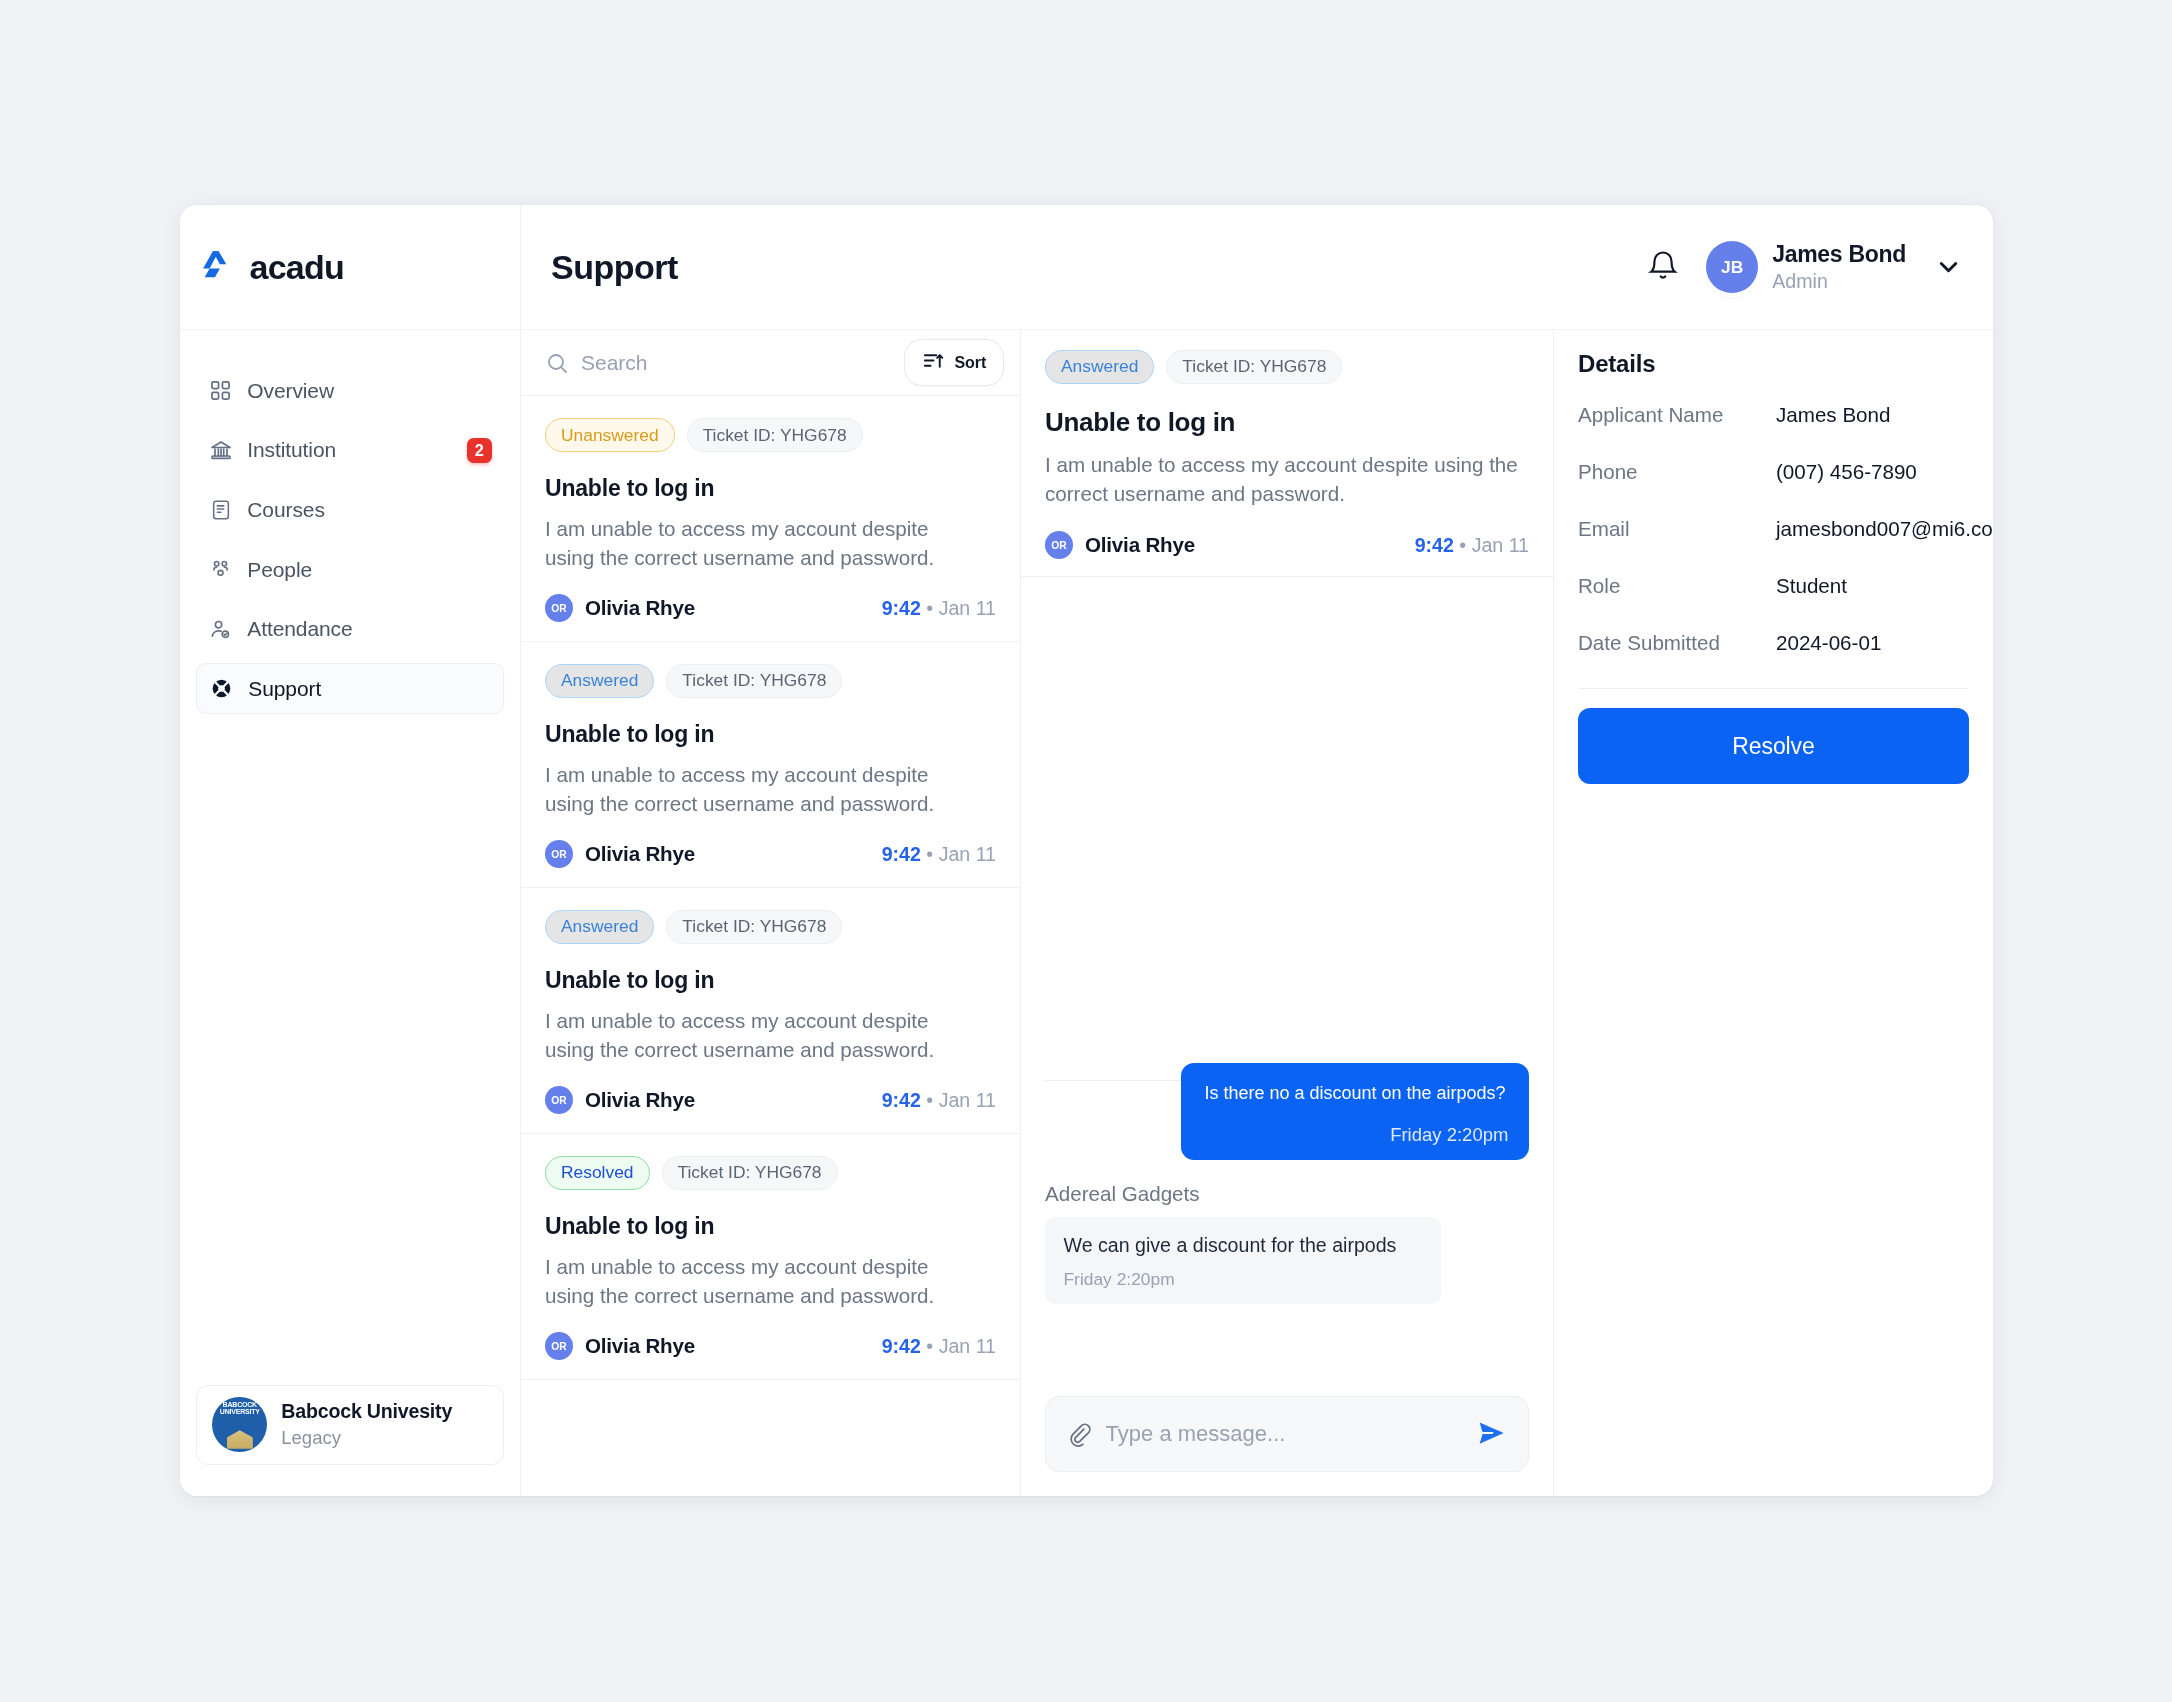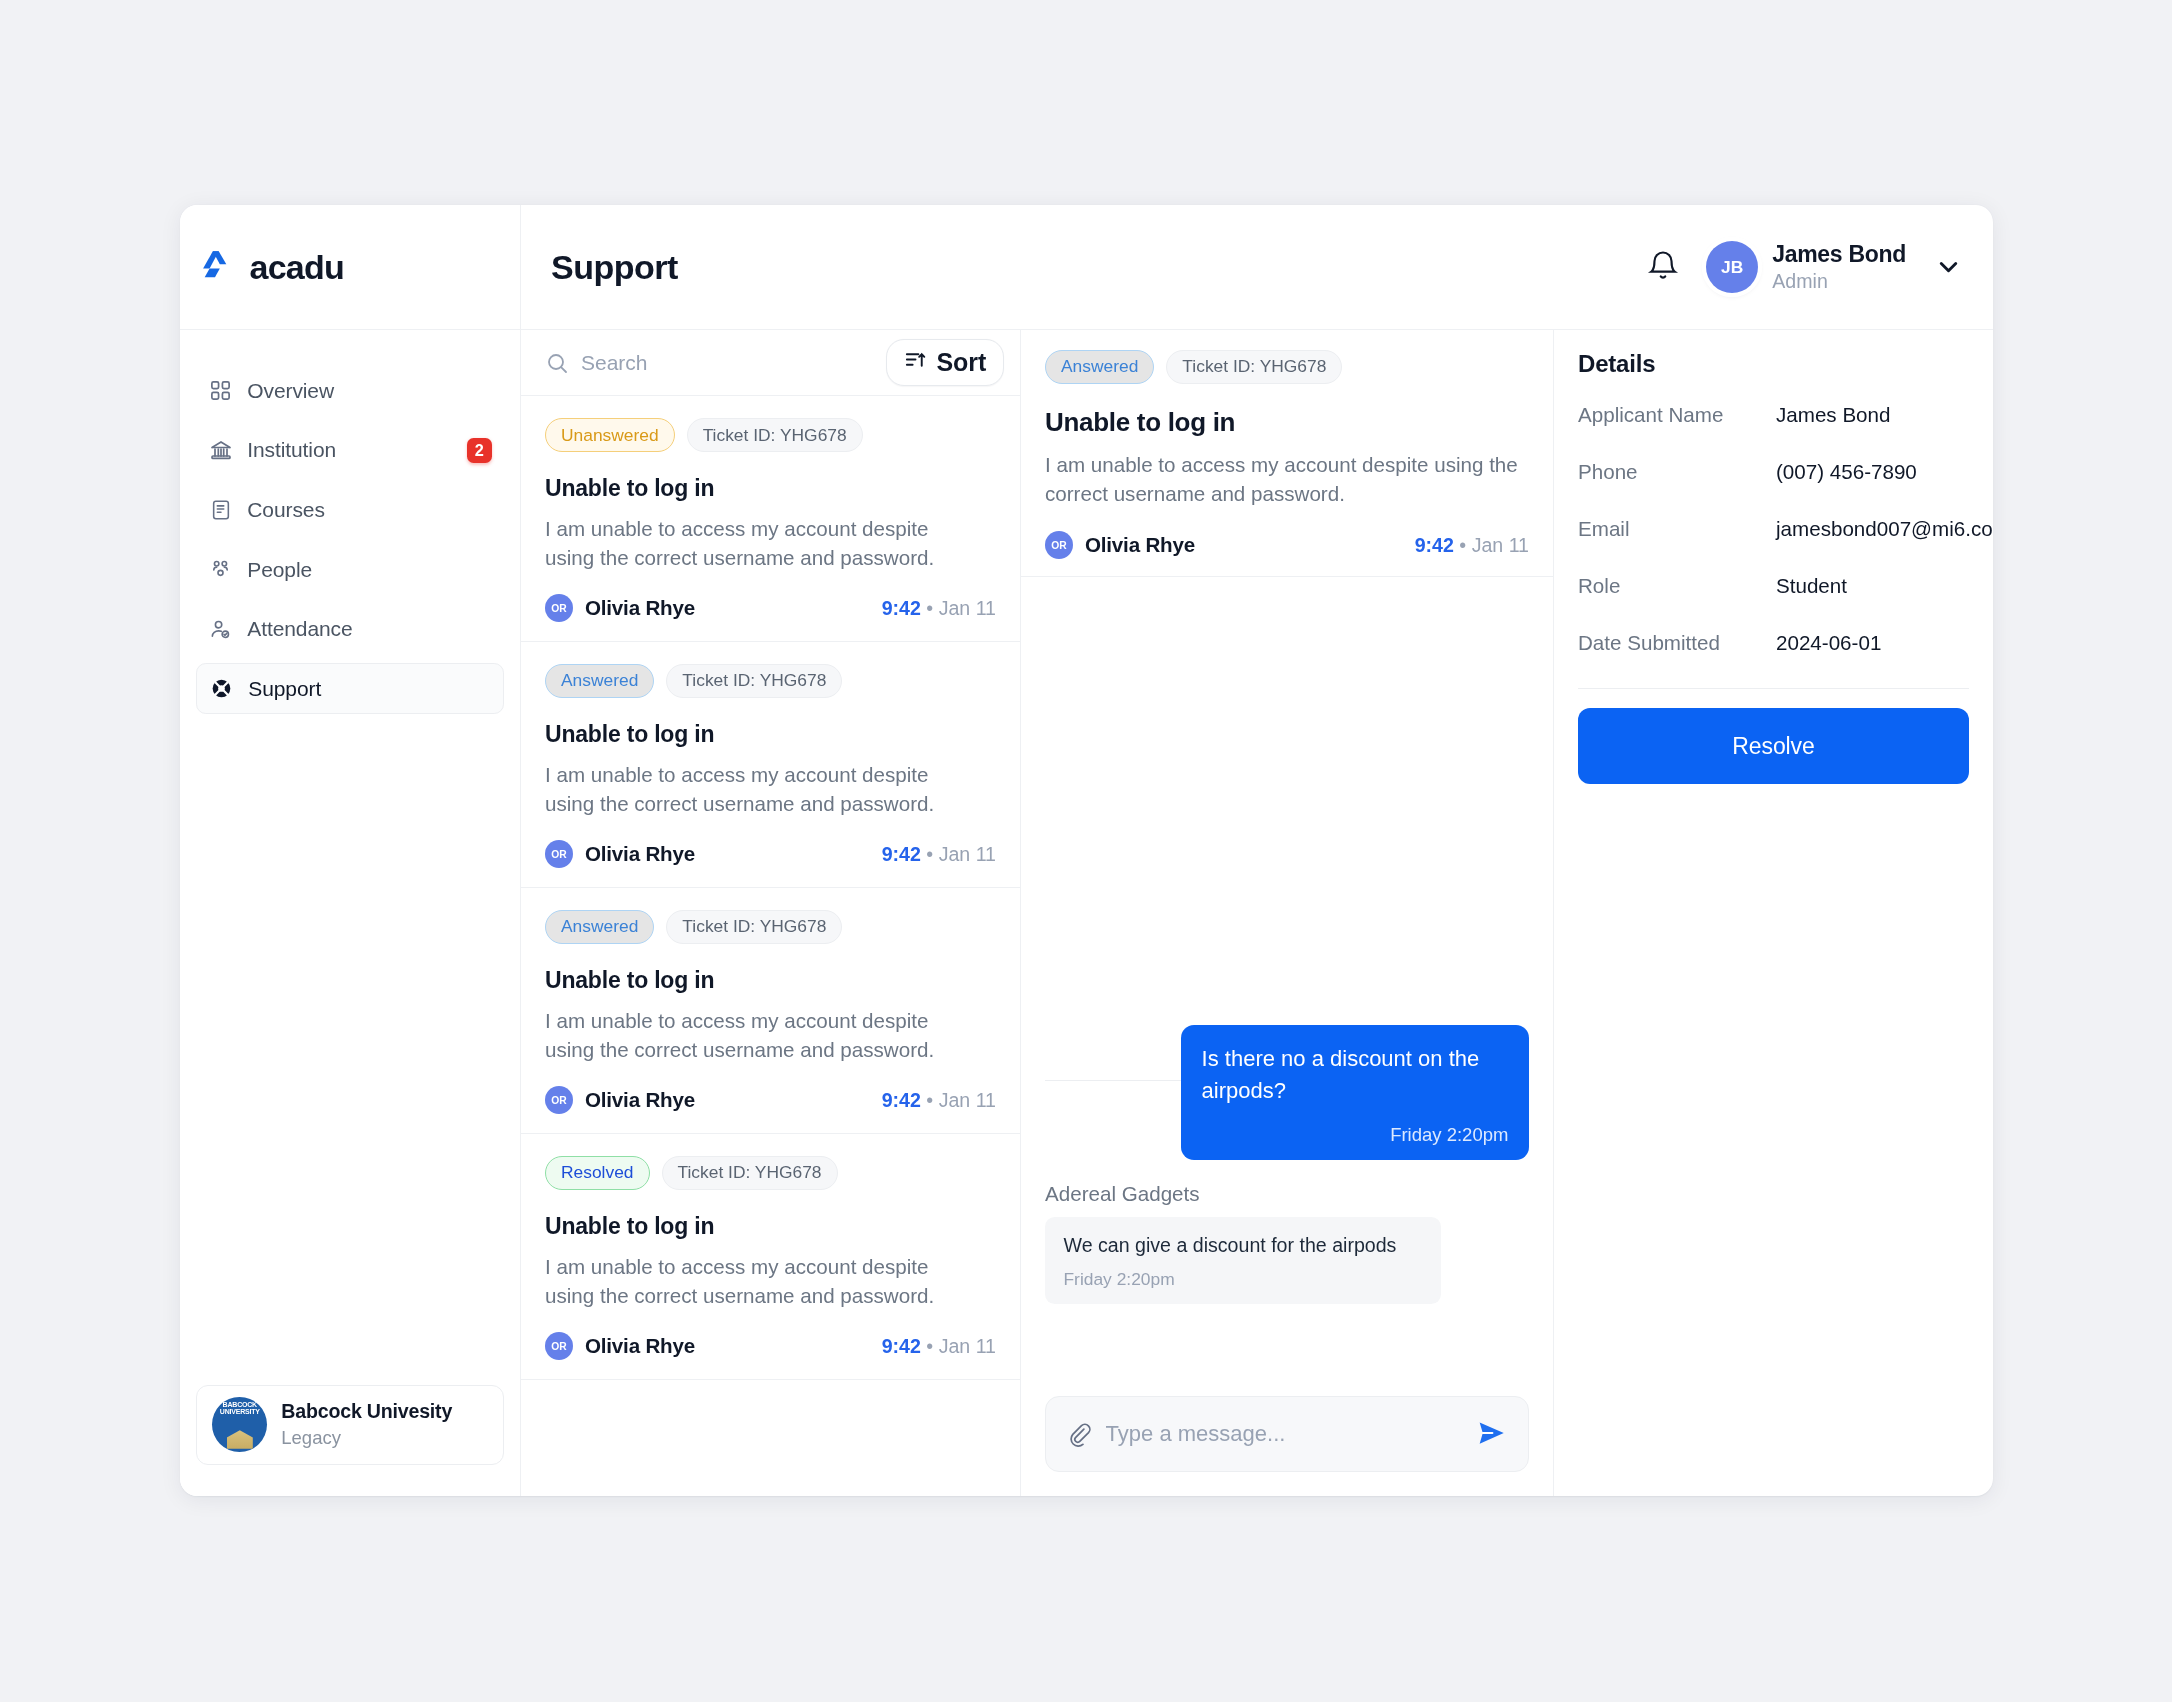--- a/index.html
+++ b/index.html
@@ -160,21 +160,21 @@
     border: none; outline: none; background: transparent;
     font-family: inherit; font-size: 21px; color: #344054;
     width: 100%;
   }
   .search-input::placeholder { color: #98a2b3; }
   .sort-btn {
     display: flex; align-items: center; gap: 9.8px;
     height: 47px; padding: 0 16.3px;
     border: 1.1px solid #e7eaee; border-radius: 18px;
     background: #fff; cursor: pointer;
-    font-size: 25px; font-weight: 700; color: #101828;
+    font-size: 16px; font-weight: 700; color: #101828;
     font-family: inherit;
     box-shadow: 0 0.5px 1.1px rgba(16,24,40,.04);
   }
 
   .ticket-list { flex: 1 1 auto; overflow: hidden; }
   .ticket {
     padding: 22px 24px 18.5px 24px;
     border-bottom: 1.1px solid #eef0f3;
     cursor: pointer;
   }
@@ -230,21 +230,21 @@
   .day-sep .lbl { font-size: 19.6px; color: #667085; padding: 0 18.5px; }
 
   .bubbles { position: absolute; left: 0; right: 0; bottom: 92px; padding: 0 24px; }
   .bubble-out-row { display: flex; justify-content: flex-end; }
   .bubble-out {
     background: #0b63f3; color: #fff;
     border-radius: 13px;
     padding: 17.4px 20.6px 14px 20.6px;
     max-width: 348px; width: 348px;
   }
-  .bubble-out .btxt { font-size: 22px; line-height: 1.45; }
+  .bubble-out .btxt { font-size: 18px; line-height: 1.45; text-align: center; }
   .bubble-out .btime { font-size: 18.5px; text-align: right; margin-top: 17.4px; color: #dce9ff; }
 
   .agent-name { font-size: 20.6px; color: #6c7684; margin: 22px 0 11px 0; }
   .bubble-in {
     background: #f5f6f8; border-radius: 9.8px;
     padding: 15px 18.5px 14px 18.5px;
     width: 396px;
   }
   .bubble-in .btxt { font-size: 19.6px; color: #1d2939; line-height:1.4; }
   .bubble-in .btime { font-size: 17.4px; color: #98a2b3; margin-top: 9.8px; }

